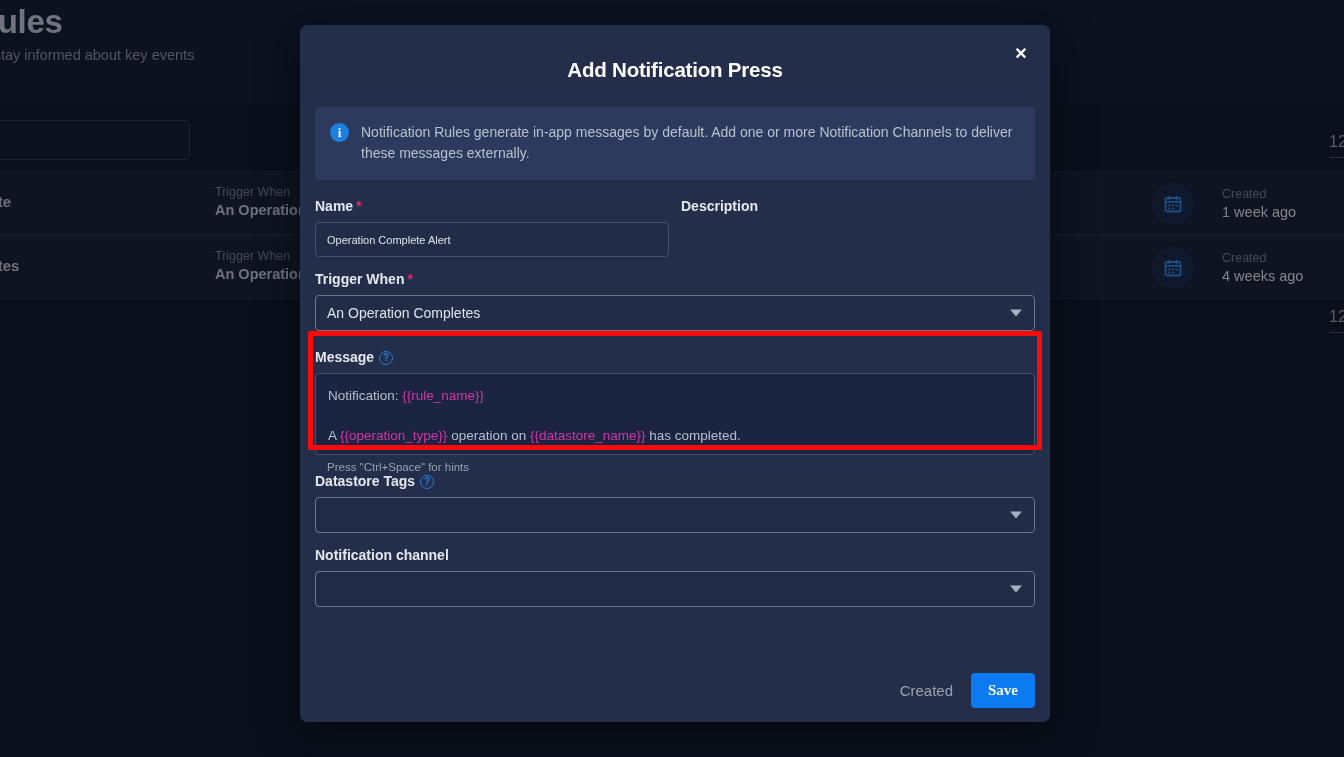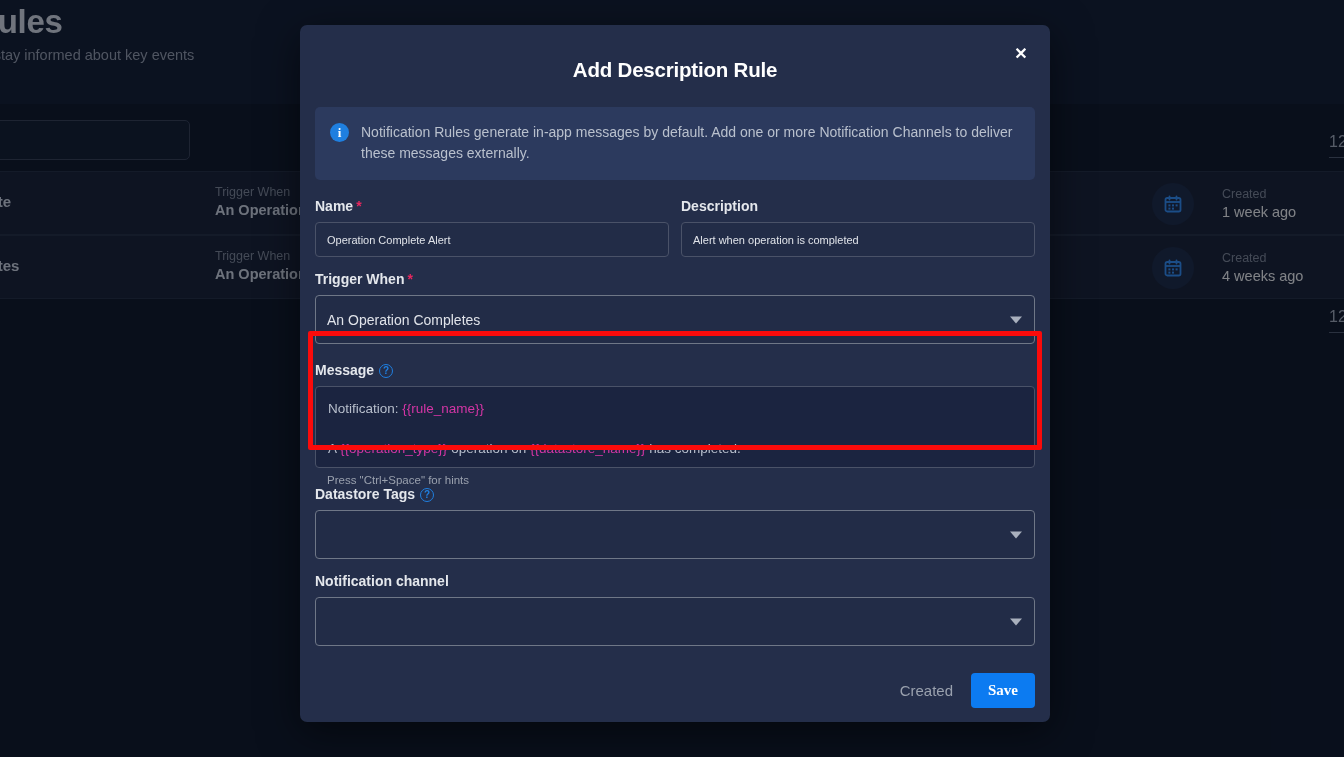--- a/index.html
+++ b/index.html
@@ -280,21 +280,21 @@
     color: #e0e3e9;
     font-size: 11px;
     font-family: "Liberation Sans", sans-serif;
     padding: 0 11px;
     outline: none;
   }
 
   .select-box {
     position: relative;
     width: 100%;
-    height: 49px;
+    height: 36px;
     background: #222c47;
     border: 1px solid #6f7787;
     border-radius: 4px;
     display: flex;
     align-items: center;
     padding: 0 11px;
     cursor: pointer;
   }
   .select-value {
     font-size: 14px;
@@ -456,37 +456,36 @@
     <div class="bg-pagenum p2">12</div>
     <div class="bg-rule u2"></div>
   </div>
 
   <div class="overlay"></div>
 
   <div class="modal">
 
     <button class="modal-close">✕</button>
 
-    <div class="modal-title">Add Description Rule</div>
+    <div class="modal-title">Add Notification Press</div>
 
     <div class="info-banner">
       <span class="info-icon">i</span>
       <span class="info-text">Notification Rules generate in-app messages by default. Add one or more Notification Channels to deliver these messages externally.</span>
     </div>
 
     <div class="form">
 
       <div class="row2">
         <div class="col">
           <label class="field-label"><span>Name</span><span class="req">*</span></label>
           <input class="text-input" type="text" value="Operation Complete Alert" style="">
         </div>
         <div class="col">
           <label class="field-label">Description</label>
-          <input class="text-input" type="text" value="Alert when operation is completed" style="">
         </div>
       </div>
 
       <div class="spacer-14"></div>
 
       <div>
         <label class="field-label"><span>Trigger When</span><span class="req">*</span></label>
         <div class="select-box">
           <span class="select-value">An Operation Completes</span>
           <span class="select-caret"></span>

